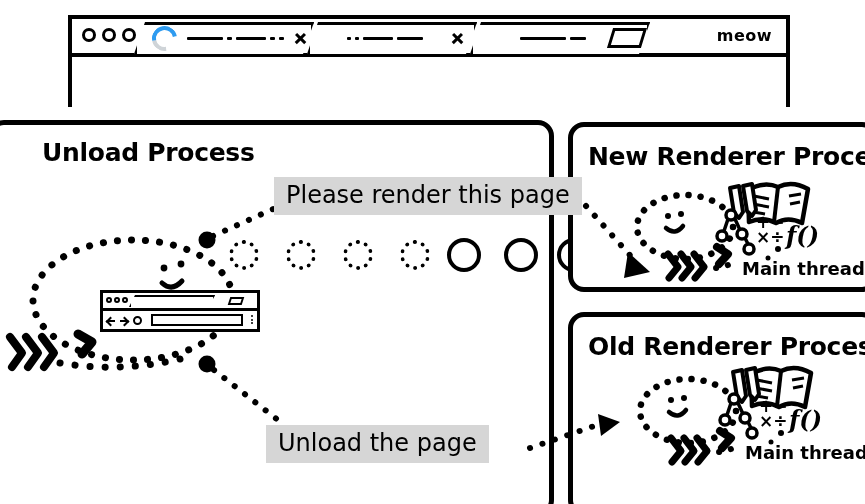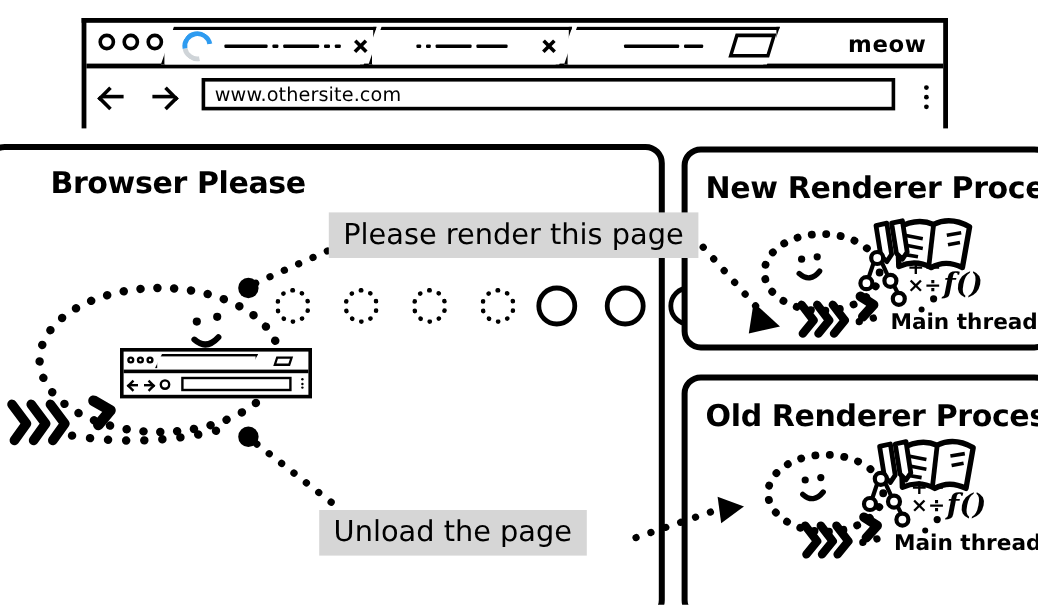--- a/index.html
+++ b/index.html
@@ -23,21 +23,21 @@
   .tab-inner{position:absolute;inset:0;display:flex;align-items:center;padding:0 14px 0 18px;gap:6px;}
   .spinner{width:17px;height:17px;border-radius:50%;border:4px solid #2e9bf0;
            border-right-color:#fff;border-bottom-color:#cfd4d8;transform:rotate(35deg);flex:0 0 auto;}
   .dashtext{flex:1;display:flex;align-items:center;gap:4px;padding:0 4px;}
   .dashtext i{display:block;height:3px;background:#000;border-radius:1px;}
   .tabx{width:12px;height:12px;flex:0 0 auto;position:relative;}
   .tabx:before,.tabx:after{content:"";position:absolute;left:0;top:5px;width:13px;height:3.4px;background:#000;}
   .tabx:before{transform:rotate(45deg);} .tabx:after{transform:rotate(-45deg);}
   .newtab{position:absolute;top:9px;width:34px;height:20px;border:3.5px solid #000;box-sizing:border-box;
           transform:skewX(-17deg);background:#fff;}
-  .meow{position:absolute;right:14px;top:7px;font-size:19px;letter-spacing:.5px;
+  .meow{position:absolute;right:14px;top:7px;font-size:16px;letter-spacing:.5px;
         font-family:"DejaVu Sans",sans-serif;font-weight:600;}
 
   .navbar{position:absolute;left:0;top:38px;height:50px;width:100%;box-sizing:border-box;}
   .navicons{position:absolute;left:12px;top:13px;display:flex;gap:22px;align-items:center;}
   .arrow-ico{width:20px;height:20px;position:relative;}
   .arrow-ico:before{content:"";position:absolute;left:1px;top:8.5px;width:18px;height:3.4px;background:#000;}
   .arrow-ico:after{content:"";position:absolute;top:4.5px;width:11px;height:11px;
                    border-left:3.4px solid #000;border-bottom:3.4px solid #000;transform:rotate(45deg);left:0px;}
   .arrow-ico.fwd:after{left:auto;right:0;transform:rotate(-135deg);}
   .reload{width:20px;height:20px;border:3.4px solid #000;border-radius:50%;box-sizing:border-box;
@@ -149,37 +149,24 @@
           </div>
           <div class="tabx"></div>
         </div>
       </div>
 
       <div class="newtab" style="left:538px;"></div>
 
       <div class="meow">meow</div>
     </div>
 
-    <div class="navbar">
-      <div class="navicons">
-        <div class="arrow-ico back"></div>
-        <div class="arrow-ico fwd"></div>
-        <div class="reload"></div>
-      </div>
-      <div class="urlbar" title="Search or enter address">www.othersite.com</div>
-      <div class="kebab">
-        <i></i>
-          <i></i>
-          <i></i>
-      </div>
-    </div>
   </div>
 
   <div class="panel" id="browser-panel"></div>
-  <div class="ptitle" style="left:42px;top:138px;">Browser Please</div>
+  <div class="ptitle" style="left:42px;top:138px;">Unload Process</div>
 
   <svg width="865" height="504">
     <g fill="#000">
 
       <ellipse cx="133" cy="300" rx="100" ry="60" fill="none" stroke="#000" stroke-width="7" stroke-linecap="round" stroke-dasharray="0.1 14"></ellipse>
 
       <circle cx="164" cy="268" r="3.4"></circle>
       <circle cx="181" cy="264" r="3.4"></circle>
       <path d="M162 283 q10 9 20 -2" fill="none" stroke="#000" stroke-width="5" stroke-linecap="round"></path>
 

